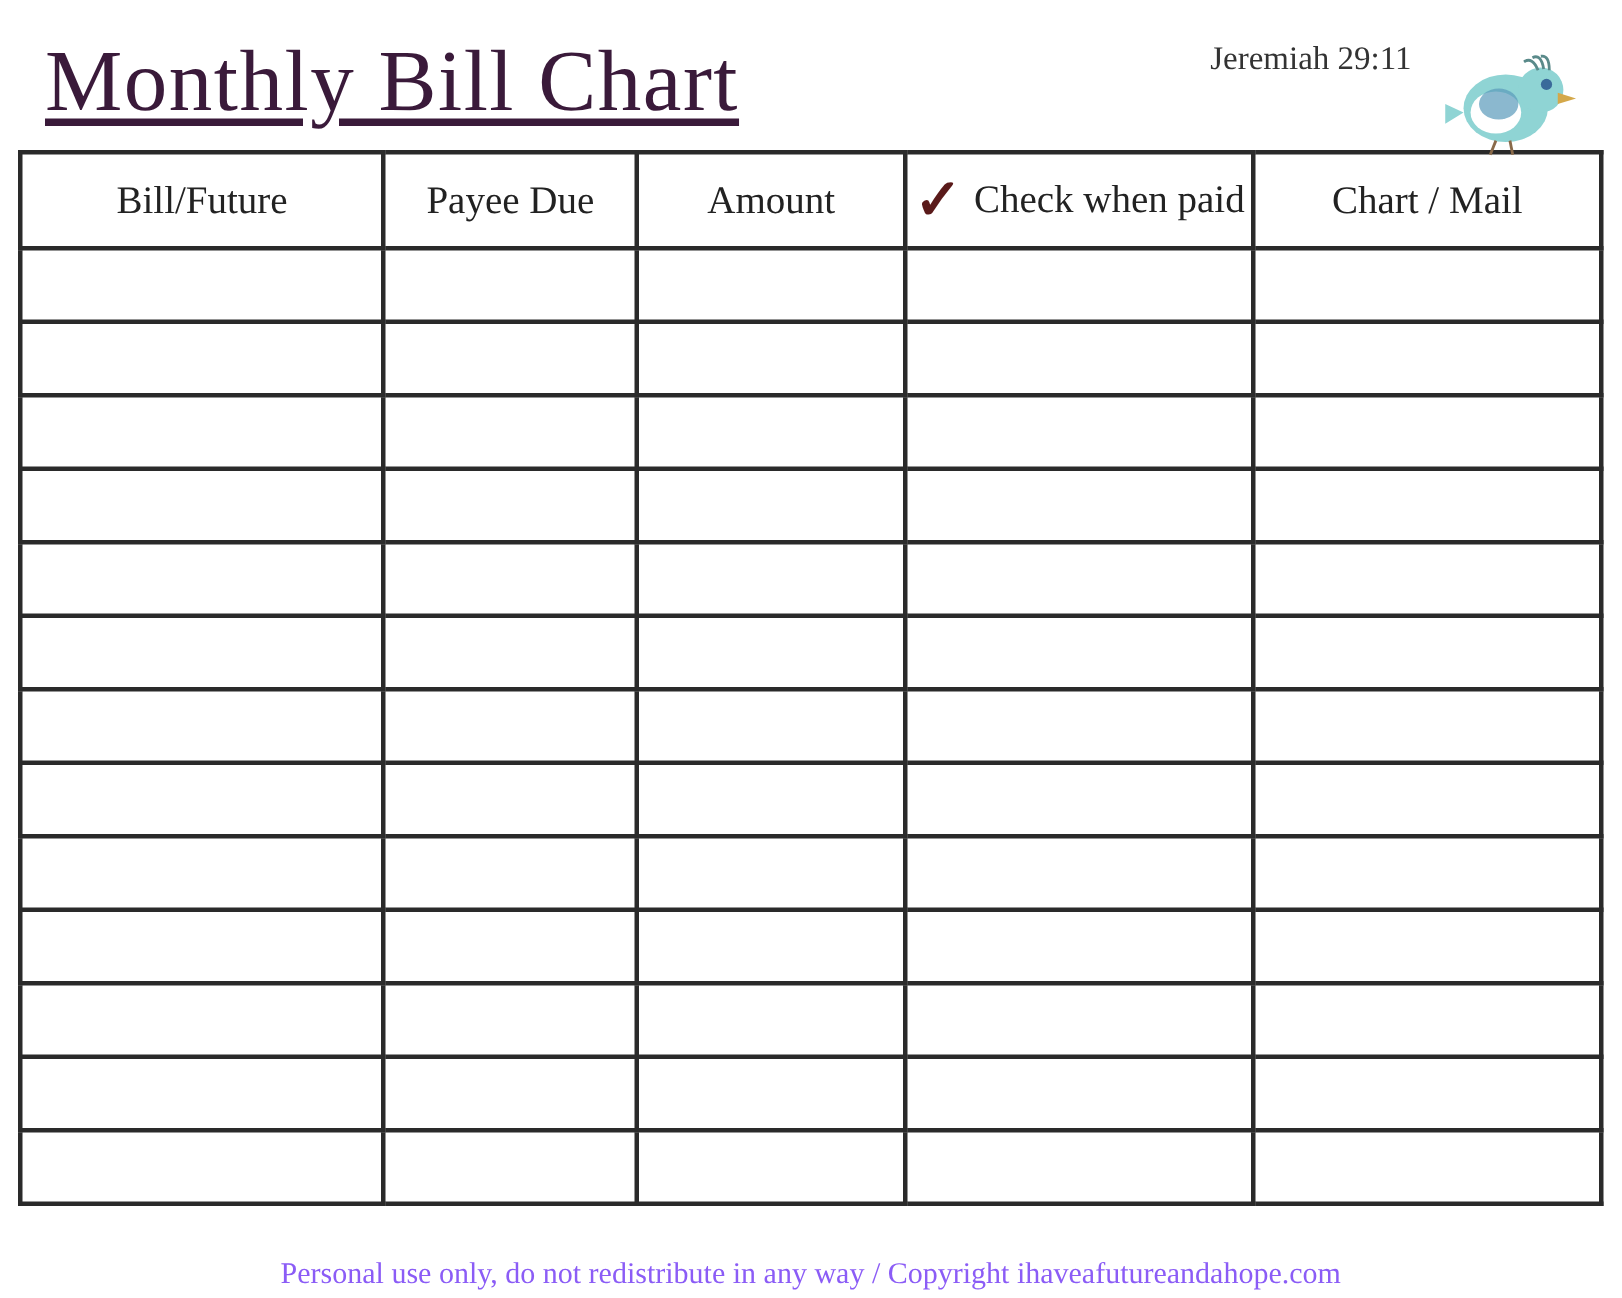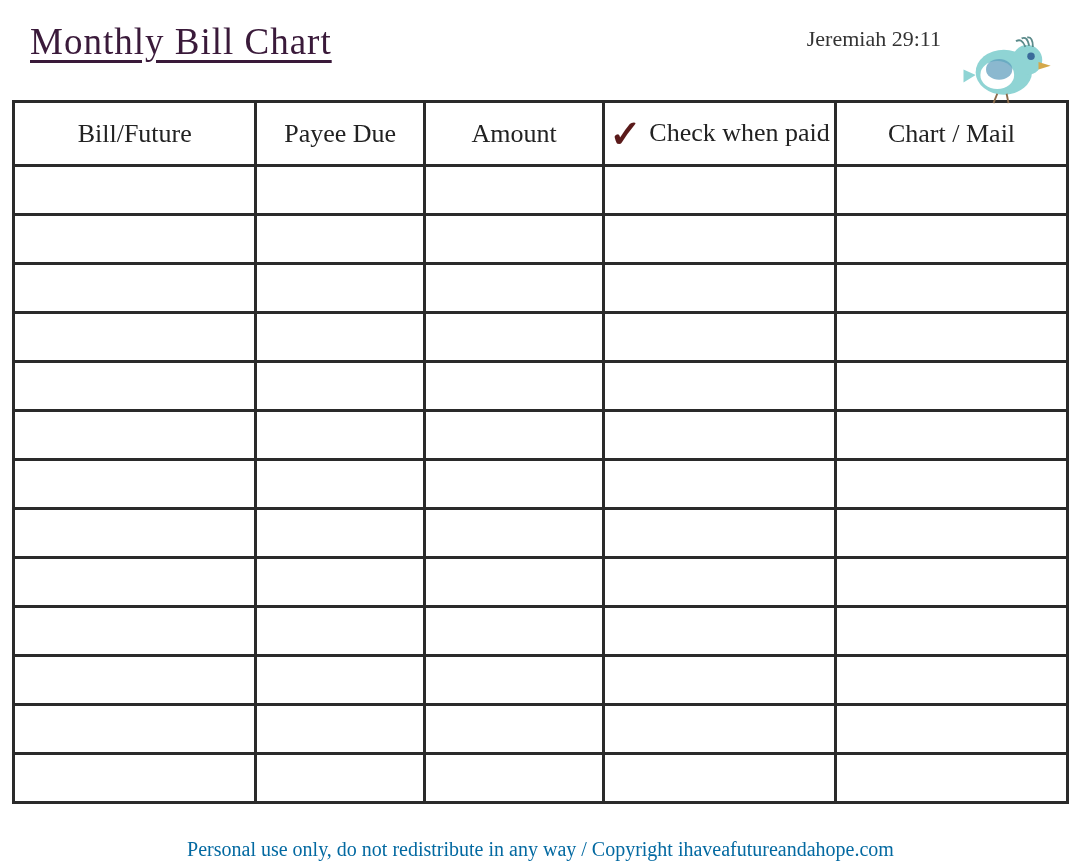--- a/index.html
+++ b/index.html
@@ -10,21 +10,21 @@
       position: relative;
       font-family: Georgia, serif;
     }
     .header {
       position: relative;
       height: 100px;
       padding: 20px 30px 10px 30px;
     }
     .title {
       font-family: "Comic Sans MS", "Brush Script MT", cursive;
-      font-size: 37px;
+      font-size: 58px;
       color: #3a1a3a;
       text-decoration: underline;
       text-underline-offset: 6px;
       font-weight: 400;
       letter-spacing: 1px;
     }
     .quote {
       position: absolute;
       right: 140px;
       top: 25px;
@@ -87,21 +87,21 @@
       line-height: 1.1;
     }
     .footer {
       position: absolute;
       bottom: 4px;
       left: 0;
       right: 0;
       text-align: center;
       font-family: "Segoe Script", "Comic Sans MS", cursive;
       font-size: 20px;
-      color: #0369a1;
+      color: #8b5cf6;
     }
   </style>
 </head>
 <body>
 
 <div class="header">
   <div class="title">Monthly Bill Chart</div>
   <div class="quote">
     <div>Jeremiah 29:11</div>
   </div>

